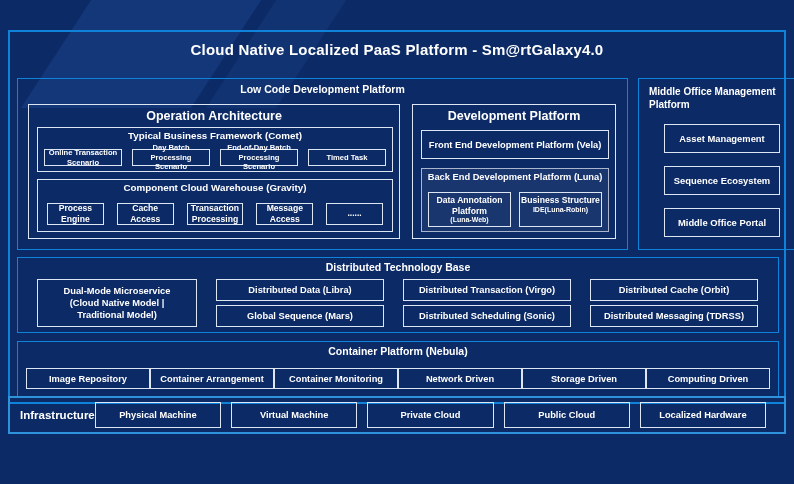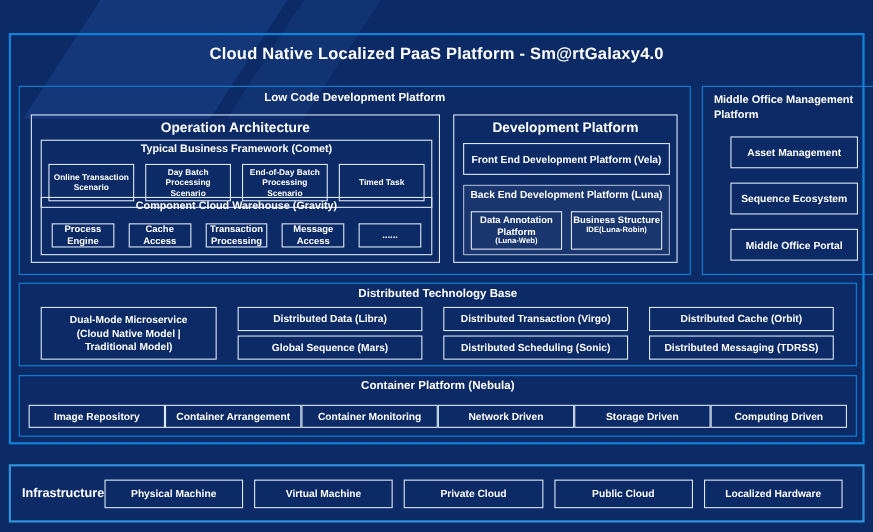--- a/index.html
+++ b/index.html
@@ -24,21 +24,21 @@
   .lowcode { position:absolute; left:7px; top:46px; width:611px; height:172px;
              border:1.5px solid #0f83d9; box-sizing:border-box; }
   .lc-label { text-align:center; font-size:10.5px; font-weight:bold; padding-top:4px; }
 
   .oparch  { position:absolute; left:10px;  top:25px; width:372px; height:135px;
              border:1.2px solid #dde6f3; box-sizing:border-box; }
   .devplat { position:absolute; left:394px; top:25px; width:204px; height:135px;
              border:1.2px solid #dde6f3; box-sizing:border-box; }
   .big-title { text-align:center; font-size:12.5px; font-weight:bold; padding-top:4px; }
 
-  .comet   { position:absolute; left:8px; top:22px; width:356px; height:62px;
+  .comet   { position:absolute; left:8px; top:22px; width:356px; height:45px;
              border:1.1px solid #dde6f3; box-sizing:border-box; }
   .gravity { position:absolute; left:8px; top:74px; width:356px; height:53px;
              border:1.1px solid #dde6f3; box-sizing:border-box; }
   .box-subtitle { text-align:center; font-size:9.8px; font-weight:bold; padding-top:2px; white-space:nowrap; }
 
   .comet-cells { position:absolute; left:6px; right:6px; top:21px; bottom:5px; display:flex; gap:10px; }
   .comet-cell { flex:1; border:1.1px solid #dde6f3; box-sizing:border-box;
                 display:flex; align-items:center; justify-content:center; text-align:center;
                 font-size:7.6px; font-weight:600; line-height:1.25; padding:1px 2px; }
   .gravity-cells { position:absolute; left:9px; right:9px; top:23px; bottom:6px; display:flex; gap:13px; }
@@ -82,21 +82,21 @@
 
   
   .containerp { position:absolute; left:7px; top:309px; width:762px; height:56px;
                 border:1.5px solid #0f83d9; box-sizing:border-box; }
   .cont-cells { position:absolute; left:8px; right:8px; top:26px; bottom:7px; display:flex; gap:0; }
   .cont-cell { flex:1; border:1.1px solid #dde6f3; box-sizing:border-box;
                display:flex; align-items:center; justify-content:center;
                font-size:9.3px; font-weight:bold; white-space:nowrap; }
 
   
-  .infra { position:absolute; left:8px; top:422px; width:778px; height:53px;
+  .infra { position:absolute; left:8px; top:396px; width:778px; height:38px;
            border:2px solid #2e93da; box-sizing:border-box;
            display:flex; align-items:center; }
   .infra-label { font-size:11.5px; font-weight:bold; padding-left:10px; flex:0 0 72px; }
   .infra-cells { flex:1; display:flex; gap:10px; height:26px; padding-right:18px; margin-left:0; }
   .infra-cell { flex:1; border:1.1px solid #dde6f3; box-sizing:border-box;
                 display:flex; align-items:center; justify-content:center;
                 font-size:9.3px; font-weight:bold; white-space:nowrap; }
 </style>
 </head>
 <body>

